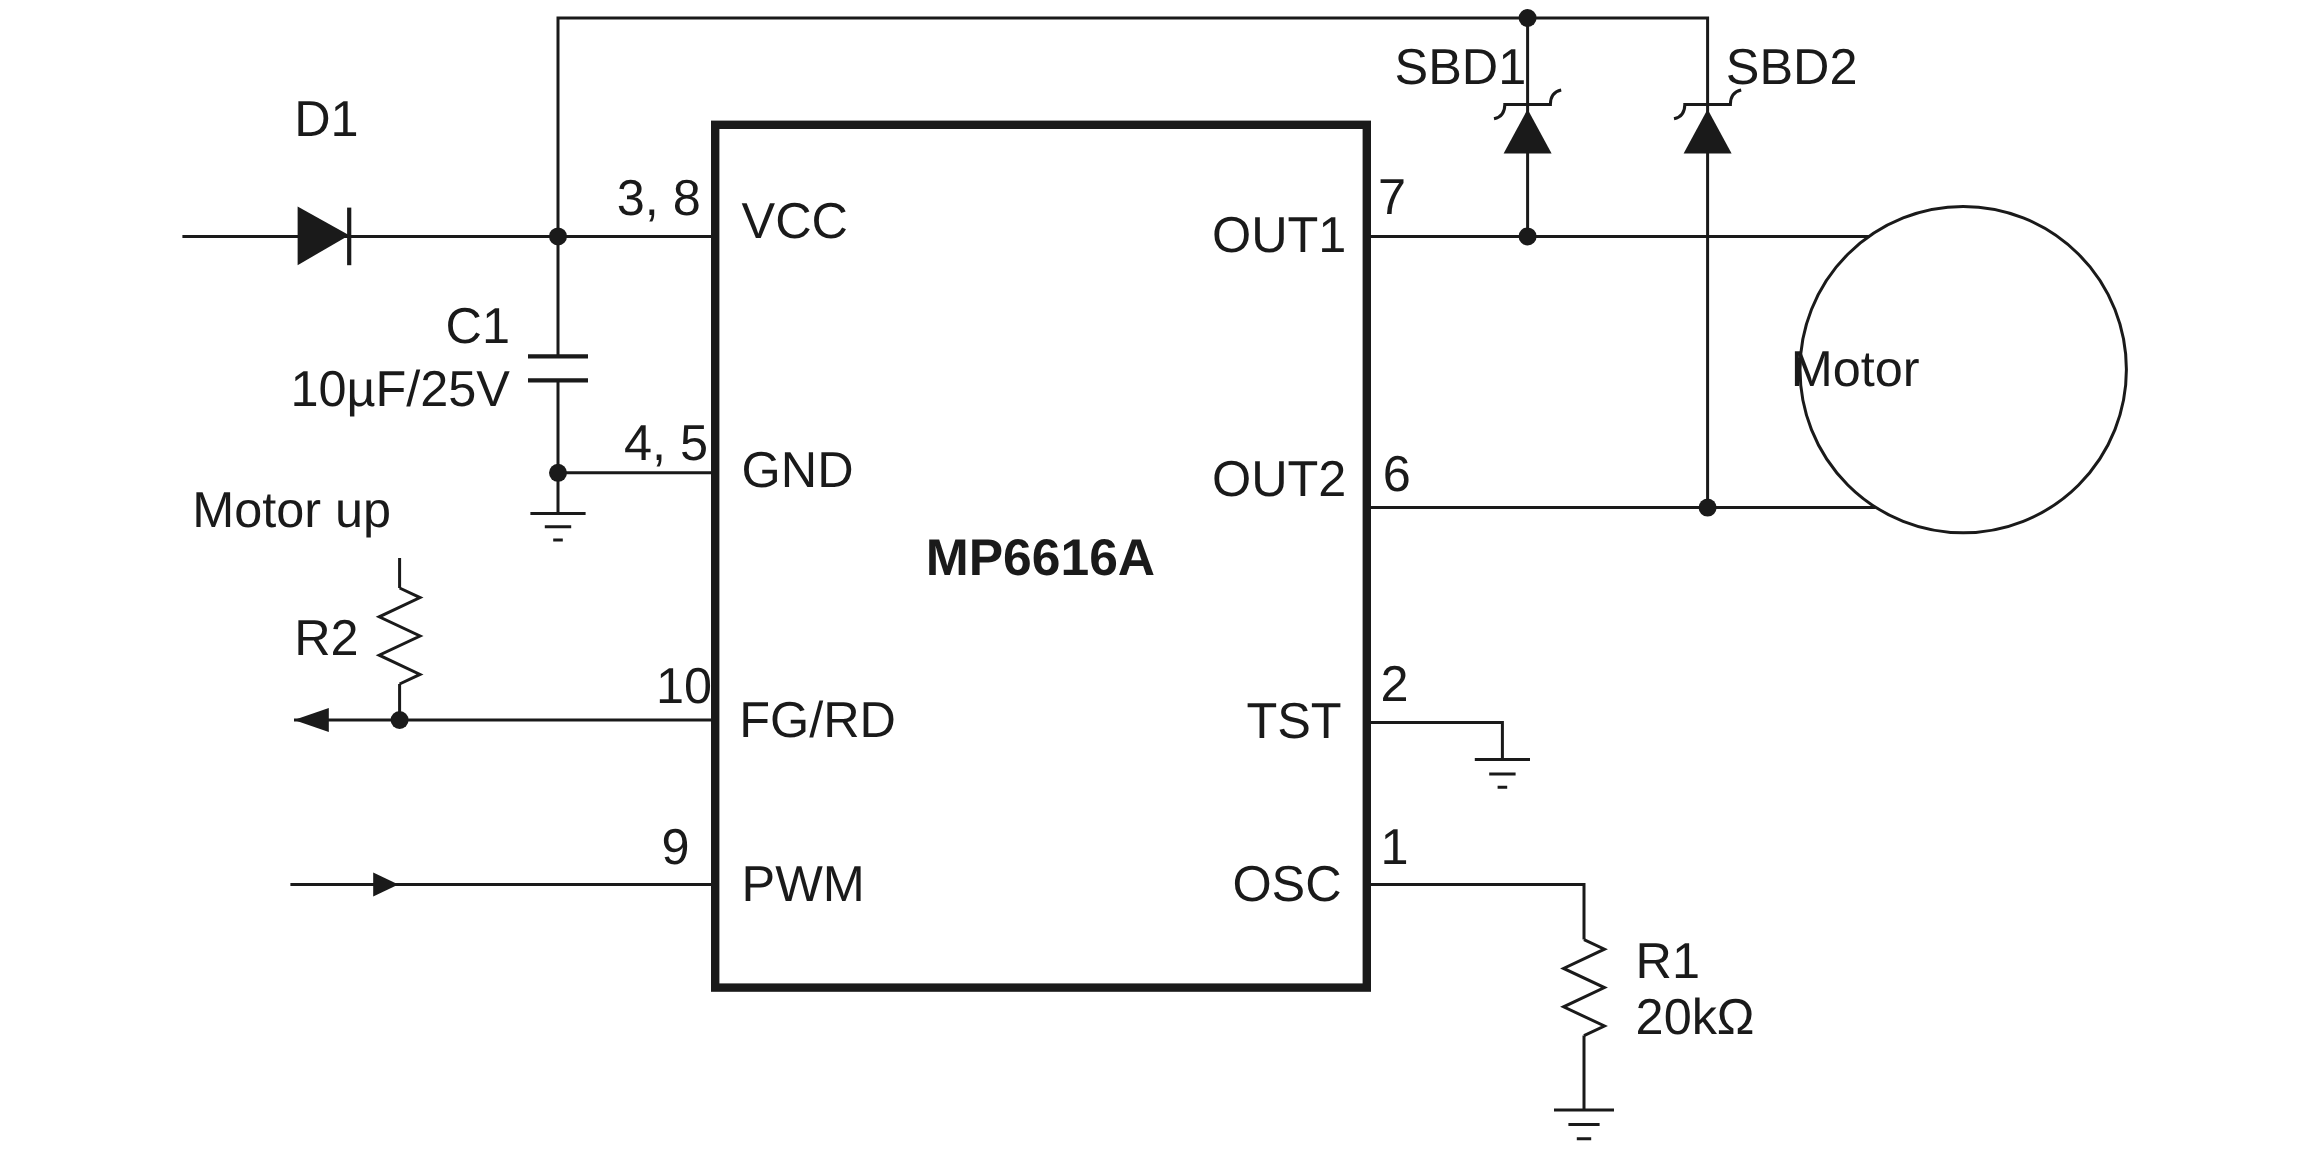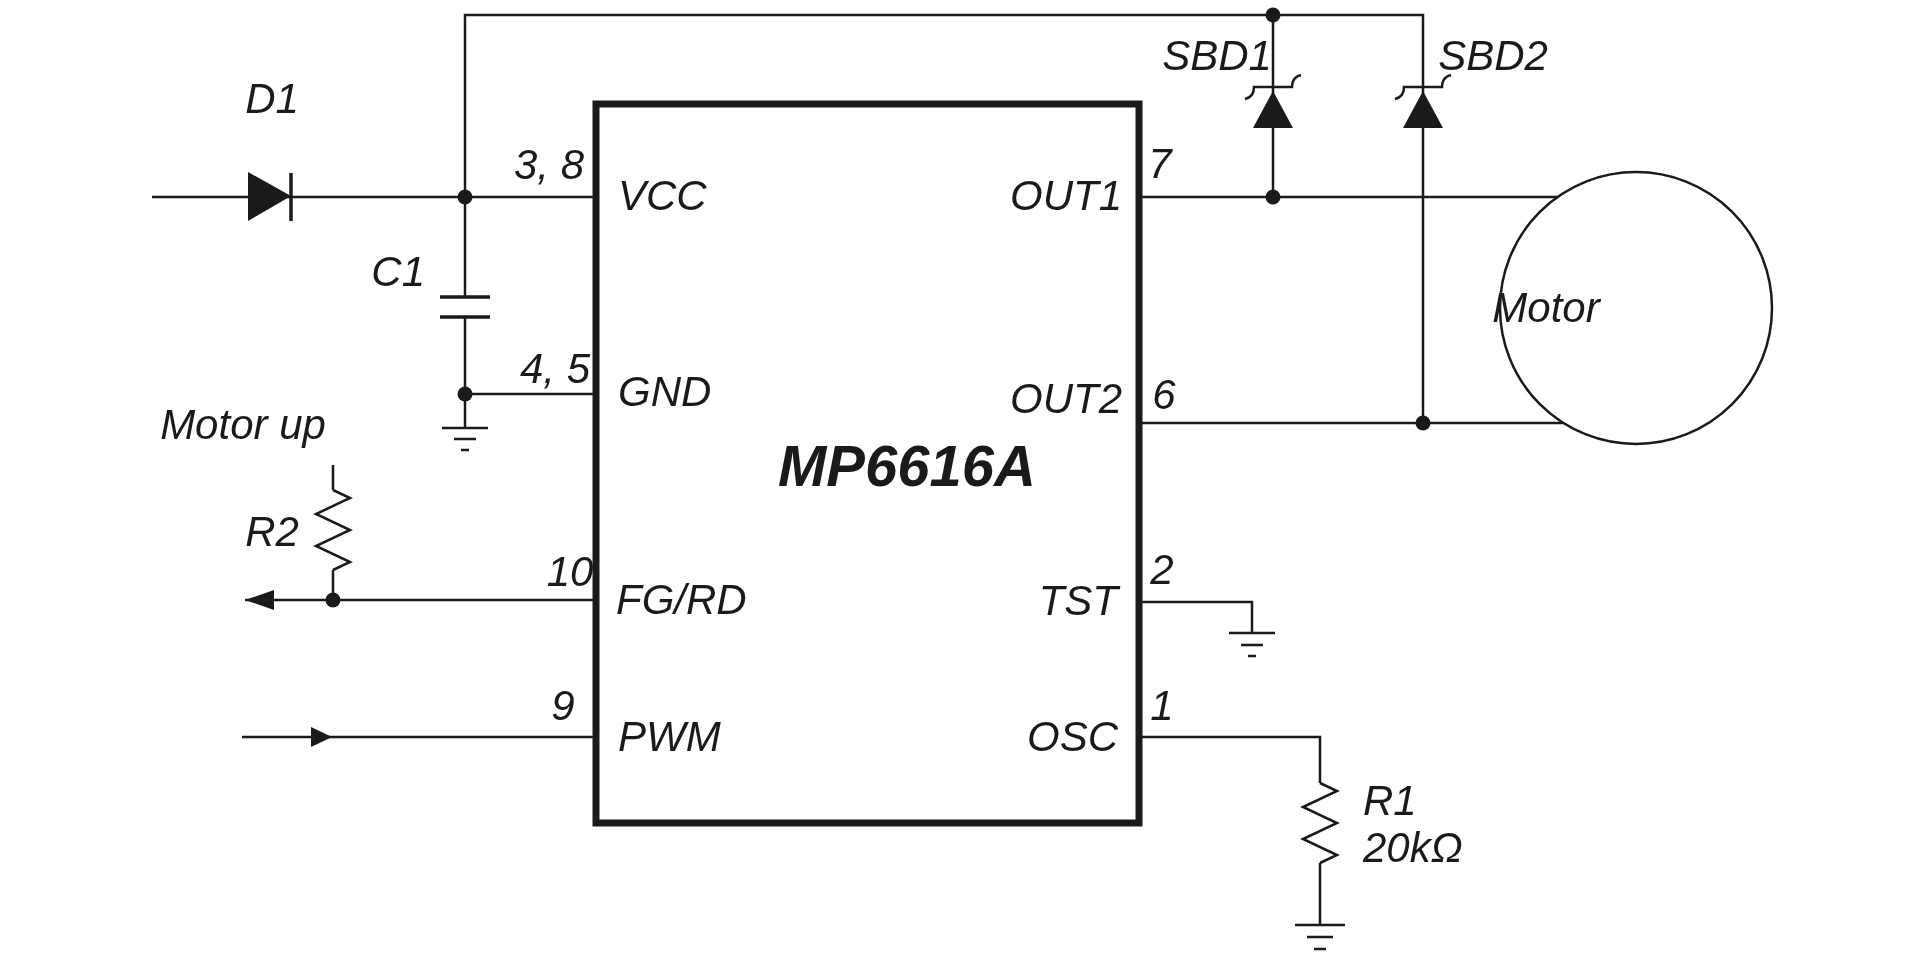--- a/index.html
+++ b/index.html
@@ -2,34 +2,33 @@
 <html style="--line: #1a1a1a; --bg: #ffffff;"><head>
 <meta charset="utf-8">
 <style>
   html,body{margin:0;padding:0;background:#fff;}
   .canvas{
     position:relative;width:1920px;height:960px;
     background:var(--bg,#ffffff);
     font-family:"Liberation Sans",sans-serif;
     color:var(--line,#1a1a1a);
     overflow:hidden;
-    font-style:italic;
   }
   .wires{position:absolute;left:0;top:0;}
   .stroke{fill:none;stroke:var(--line,#1a1a1a);stroke-width:2.5px;}
   .thick{stroke-width:3.5px;}
   .icbox{stroke-width:7px;}
   .fillshape{fill:var(--line,#1a1a1a);stroke:none;}
   .lbl{
     position:absolute;font-size:42px;line-height:1;white-space:nowrap;
     transform:translate(-50%,-50%);
   }
   .lbl.anchor-left{transform:translate(0,-50%);}
   .lbl.anchor-right{transform:translate(0,-50%);text-align:left;}
-  .ic-title{font-size:58px;font-weight:bold;margin-left:40px;}
+  .ic-title{font-size:43px;font-weight:bold;}
 </style>
 </head>
 <body>
 
 <div class="canvas">
 
   <svg class="wires" width="1920" height="960" viewBox="0 0 1920 960">
 
     <path class="stroke" d="M152,197 H596"></path>
 
@@ -107,35 +106,36 @@
       <circle class="fillshape" cx="333" cy="600" r="7.5"></circle>
       <circle class="fillshape" cx="1273" cy="15" r="7.5"></circle>
       <circle class="fillshape" cx="1273" cy="197" r="7.5"></circle>
       <circle class="fillshape" cx="1423" cy="423" r="7.5"></circle>
     </g>
   </svg>
 
   <div class="lbl" style="left:272px;top:99px">D1</div>
 
   <div class="lbl anchor-right" style="right:1495px;top:272px">C1</div>
+  <div class="lbl anchor-right" style="right:1495px;top:324px">10µF/25V</div>
 
   <div class="lbl" style="left:243px;top:425px">Motor up</div>
   <div class="lbl" style="left:272px;top:532px">R2</div>
 
   <div class="lbl" style="left:1217px;top:56px">SBD1</div>
   <div class="lbl" style="left:1493px;top:56px">SBD2</div>
 
   <div class="lbl anchor-left" style="left:1363px;top:801px">R1</div>
   <div class="lbl anchor-left" style="left:1363px;top:848px">20kΩ</div>
 
   <div class="lbl" style="left:1546px;top:308px">Motor</div>
 
   <div class="lbl ic-title" style="left:867px;top:466px">MP6616A</div>
 
-  <div class="lbl anchor-left" style="left:618px;top:196px">VCC</div>
+  <div class="lbl anchor-left" style="left:618px;top:184px">VCC</div>
   <div class="lbl anchor-left" style="left:618px;top:392px">GND</div>
   <div class="lbl anchor-left" style="left:616px;top:600px">FG/RD</div>
   <div class="lbl anchor-left" style="left:618px;top:737px">PWM</div>
   <div class="lbl anchor-right" style="right:798px;top:196px">OUT1</div>
   <div class="lbl anchor-right" style="right:798px;top:399px">OUT2</div>
   <div class="lbl anchor-right" style="right:802px;top:601px">TST</div>
   <div class="lbl anchor-right" style="right:802px;top:737px">OSC</div>
 
   <div class="lbl" style="left:549px;top:165px">3, 8</div>
   <div class="lbl" style="left:555px;top:369px">4, 5</div>

